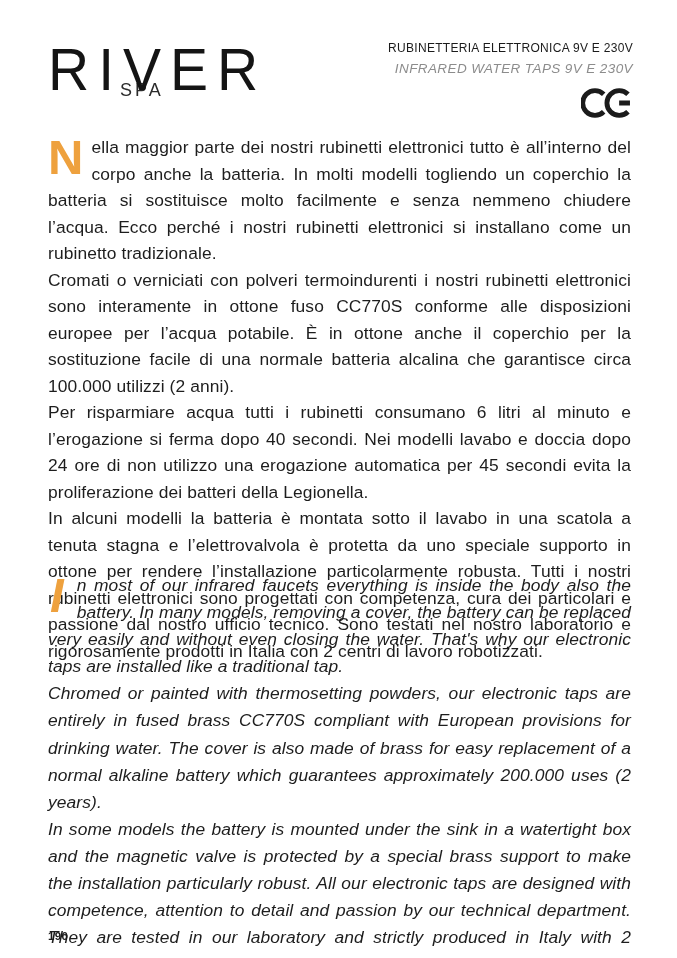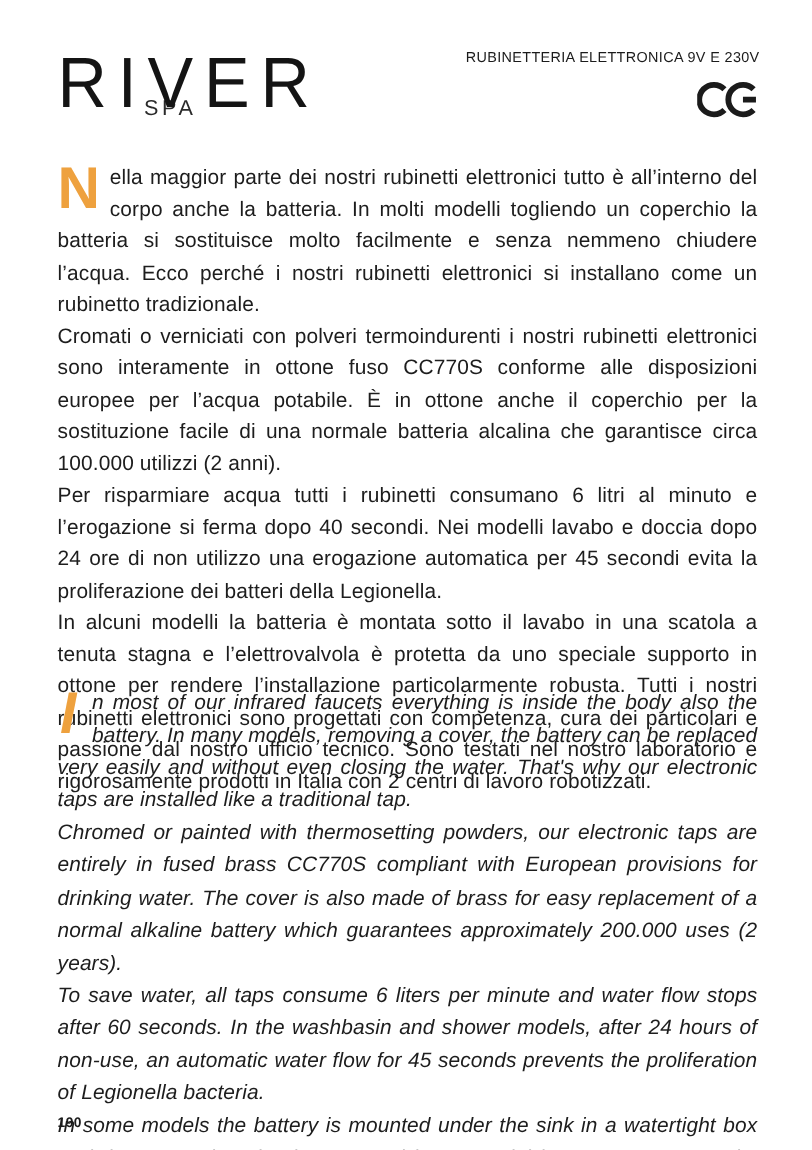--- a/index.html
+++ b/index.html
@@ -97,20 +97,21 @@
 
 <div class="page">
 
   <div class="header">
     <div class="logo">
       <div class="logo-main">RIVER</div>
       <div class="logo-sub">SPA</div>
     </div>
     <div class="head-right">
       <div class="title-it">RUBINETTERIA ELETTRONICA 9V E 230V</div>
+      <div class="title-en">INFRARED WATER TAPS 9V E 230V</div>
       <div class="ce-wrap">
         <svg width="52" height="32" viewBox="0 0 60 36" aria-hidden="true">
           <g fill="none" stroke="#1b1b1b" stroke-width="5.6">
             <path d="M 26.2 8.0 A 14.2 14.2 0 1 0 26.2 28.0"></path>
             <path d="M 54.2 8.0 A 14.2 14.2 0 1 0 54.2 28.0"></path>
             <path d="M 44 18 L 56.5 18"></path>
           </g>
         </svg>
       </div>
     </div>
@@ -123,19 +124,18 @@
     <p>Cromati o verniciati con polveri termoindurenti i nostri rubinetti elettronici sono interamente in ottone fuso CC770S conforme alle disposizioni europee per l’acqua potabile. È in ottone anche il coperchio per la sostituzione facile di una normale batteria alcalina che garantisce circa 100.000 utilizzi (2 anni).</p>
     <p>Per risparmiare acqua tutti i rubinetti consumano 6 litri al minuto e l’erogazione si ferma dopo 40 secondi. Nei modelli lavabo e doccia dopo 24 ore di non utilizzo una erogazione automatica per 45 secondi evita la proliferazione dei batteri della Legionella.</p>
     <p>In alcuni modelli la batteria è montata sotto il lavabo in una scatola a tenuta stagna e l’elettrovalvola è protetta da uno speciale supporto in ottone per rendere l’installazione particolarmente robusta. Tutti i nostri rubinetti elettronici sono progettati con competenza, cura dei particolari e passione dal nostro ufficio tecnico. Sono testati nel nostro laboratorio e rigorosamente prodotti in Italia con 2 centri di lavoro robotizzati.</p>
   </div>
 
   <div class="text-block block-en">
     <p>
       <span class="dropcap dropcap-it-style" style="color:#EEA13E">I</span><span>n most of our infrared faucets everything is inside the body also the battery. In many models, removing a cover, the battery can be replaced very easily and without even closing the water. That's why our electronic taps are installed like a traditional tap.</span>
     </p>
     <p>Chromed or painted with thermosetting powders, our electronic taps are entirely in fused brass CC770S compliant with European provisions for drinking water. The cover is also made of brass for easy replacement of a normal alkaline battery which guarantees approximately 200.000 uses (2 years).</p>
-    <p>To save water, all taps consume 6 liters per minute and water flow stops after 60 seconds. In the washbasin and shower models, after 24 hours of non-use, an automatic water flow for 45 seconds prevents the proliferation of Legionella bacteria.</p>
     <p>In some models the battery is mounted under the sink in a watertight box and the magnetic valve is protected by a special brass support to make the installation particularly robust. All our electronic taps are designed with competence, attention to detail and passion by our technical department. They are tested in our laboratory and strictly produced in Italy with 2 robotic machining centers.</p>
   </div>
 
   <div class="pagenum">190</div>
 
 </div>
 
 </body></html>

